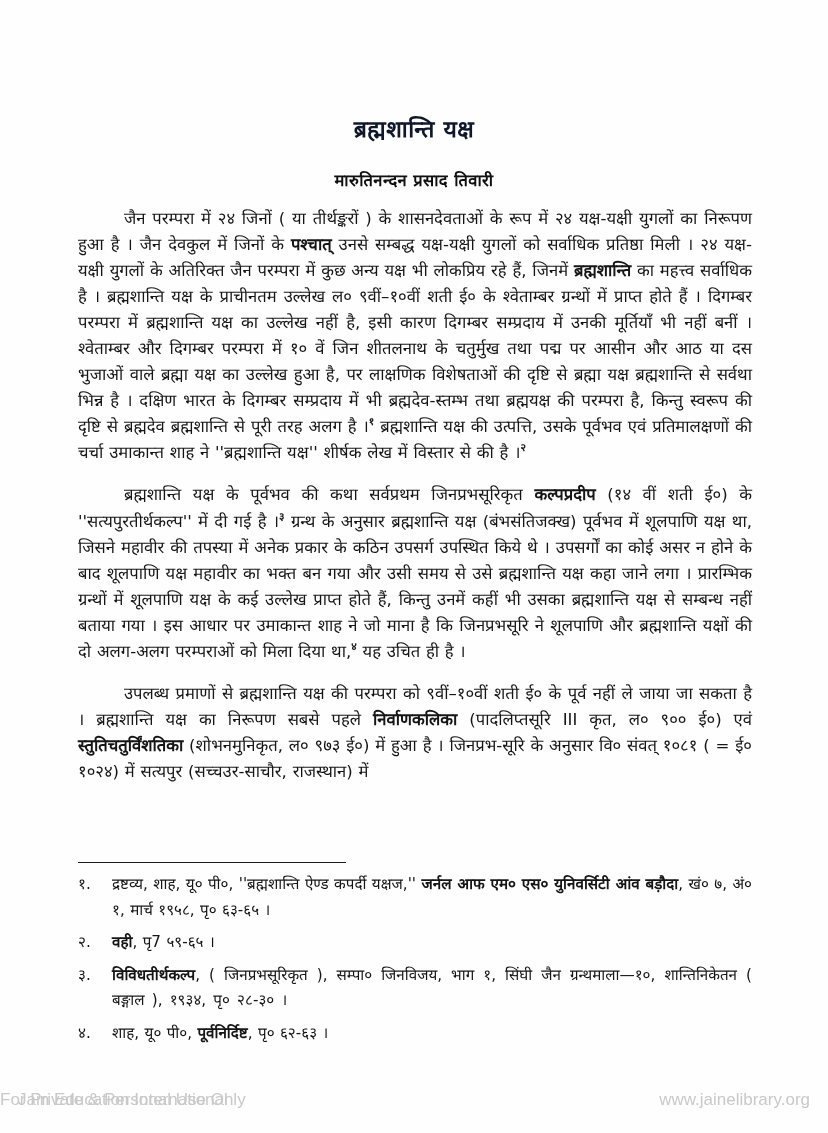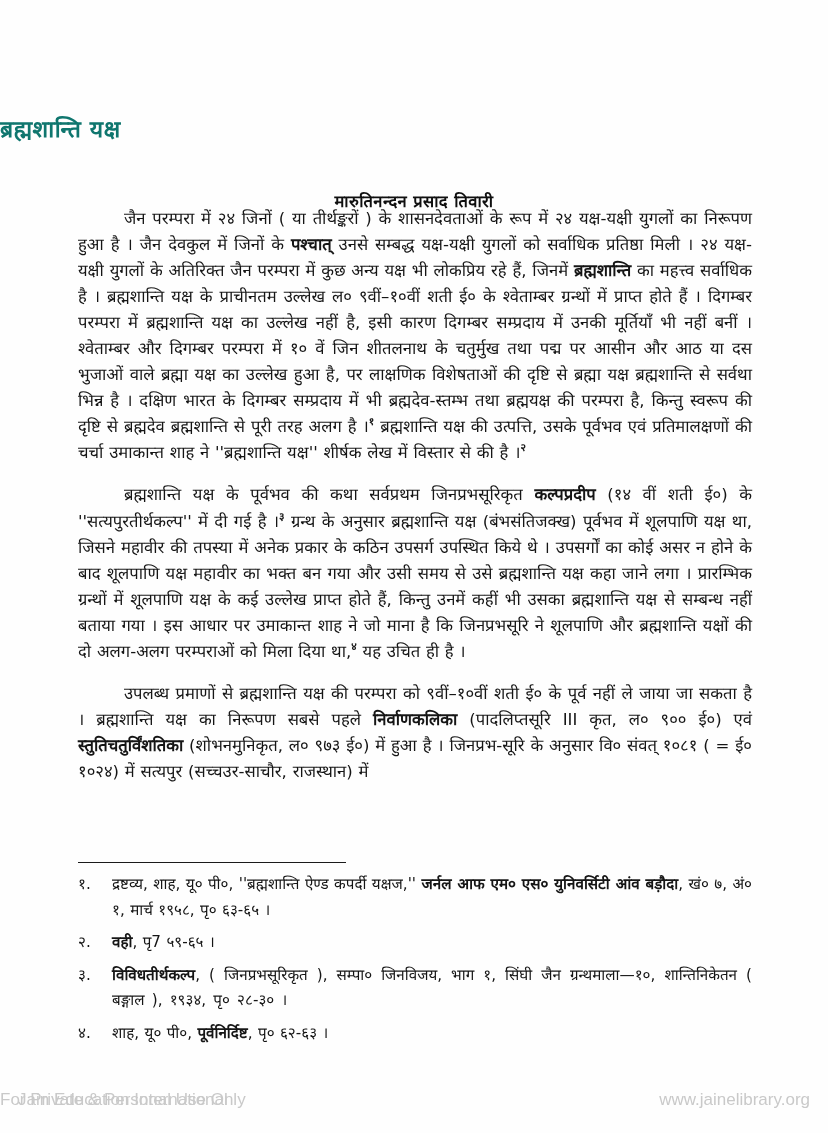--- a/index.html
+++ b/index.html
@@ -23,36 +23,36 @@
     inset: 0;
     background: #fefefe;
   }
 
   
   .doc-title {
     position: absolute;
     left: 0;
     right: 0;
     top: 112px;
+    text-align: center;
     font-size: 23px;
     font-weight: 600;
     letter-spacing: 0.5px;
-    color: #0f766e;
+    color: #0f172a;
   }
   .doc-author {
     position: absolute;
     left: 0;
     right: 0;
     top: 168px;
     text-align: center;
     font-size: 16.5px;
     font-weight: 700;
     letter-spacing: 0.4px;
     color: #101010;
-    margin-top: 21px;
   }
 
   
   .body-col {
     position: absolute;
     left: 78px;
     top: 206px;
     width: 674px;
   }
   .para {

